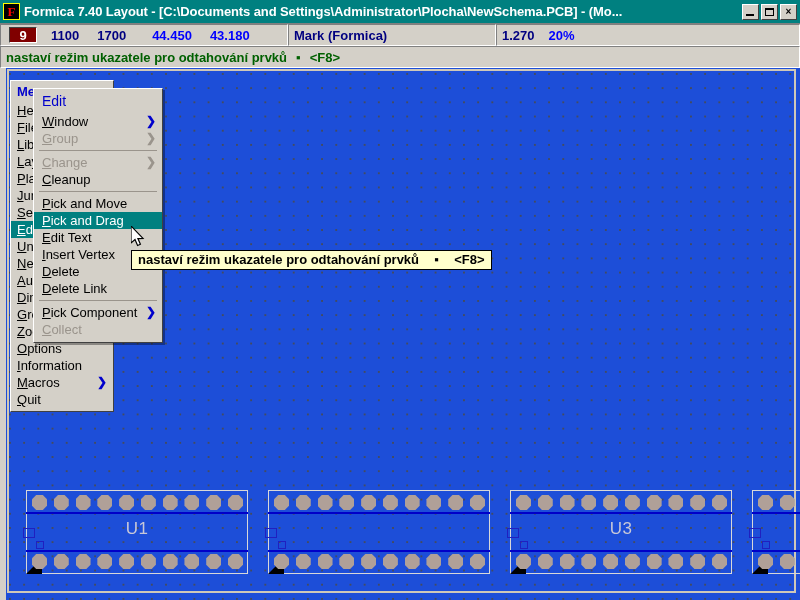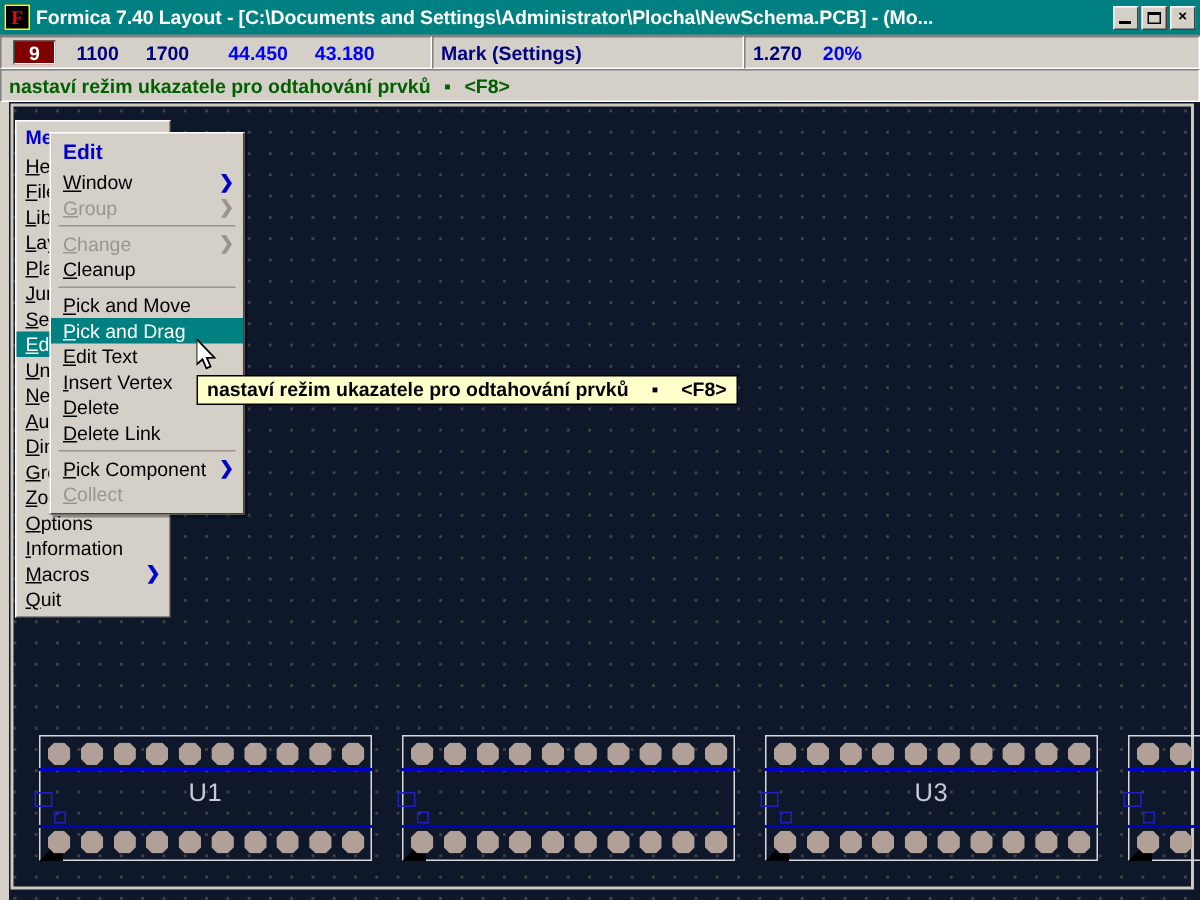--- a/index.html
+++ b/index.html
@@ -89,21 +89,21 @@
     display:flex;align-items:center;
     padding-left:5px;
     color:#006000;font-size:13px;font-weight:bold;
     font-family:"Liberation Sans",sans-serif;white-space:nowrap;
   }
   #msgbar .sep{display:inline-block;width:9px;}
 
   
   #canvas{
     position:absolute;left:0;top:68px;width:800px;height:532px;
-    background:#0f172a;overflow:hidden;
+    background:#1d4ed8;overflow:hidden;
     border-left:6px solid #d4d0c8;
     box-sizing:border-box;
   }
   #grid{
     position:absolute;left:0;top:0;width:800px;height:532px;
     background-image:
       radial-gradient(circle at 1px 1px, #4a4a4a 0.9px, rgba(0,0,0,0) 1.2px);
     background-size:14.2px 14.2px;
     background-position:3px 5px;
     opacity:0.85;
@@ -185,21 +185,21 @@
     position:absolute;left:33px;top:88px;width:130px;
     background:#d4d0c8;
     border-top:1px solid #ffffff;border-left:1px solid #ffffff;
     border-right:1px solid #404040;border-bottom:1px solid #404040;
     box-sizing:border-box;
     padding:3px 0 4px 0;
     font-family:"Liberation Sans",sans-serif;
     box-shadow:2px 2px 0 rgba(0,0,0,0.35);
   }
   #submenu .stitle{
-    color:#0000cc;font-weight:bold;font-size:14px;
+    color:#0000cc;font-weight:normal;font-size:14px;
     padding:1px 0 3px 8px;height:17px;line-height:17px;
   }
   .sitem{
     height:17px;line-height:17px;
     padding-left:8px;padding-right:6px;
     font-size:13px;color:#000000;
     display:flex;align-items:center;justify-content:space-between;
     white-space:nowrap;
   }
   .sitem.sel{background:#008080;color:#ffffff;}
@@ -250,21 +250,21 @@
       <span id="layer-badge">9</span>
       <span class="navy">1100</span>
       <span class="coordgap"></span>
       <span class="navy">1700</span>
       <span class="coordgap2"></span>
       <span class="blue">44.450</span>
       <span class="coordgap"></span>
       <span class="blue">43.180</span>
     </div>
 
-    <div class="field" id="fld-mark">Mark (Settings)</div>
+    <div class="field" id="fld-mark">Mark (Formica)</div>
 
     <div class="field" id="fld-zoom">
       <span class="navy">1.270</span>
       <span class="coordgap3"></span>
       <span class="blue">20%</span>
     </div>
 
   </div>
 
   <div id="msgbar">

